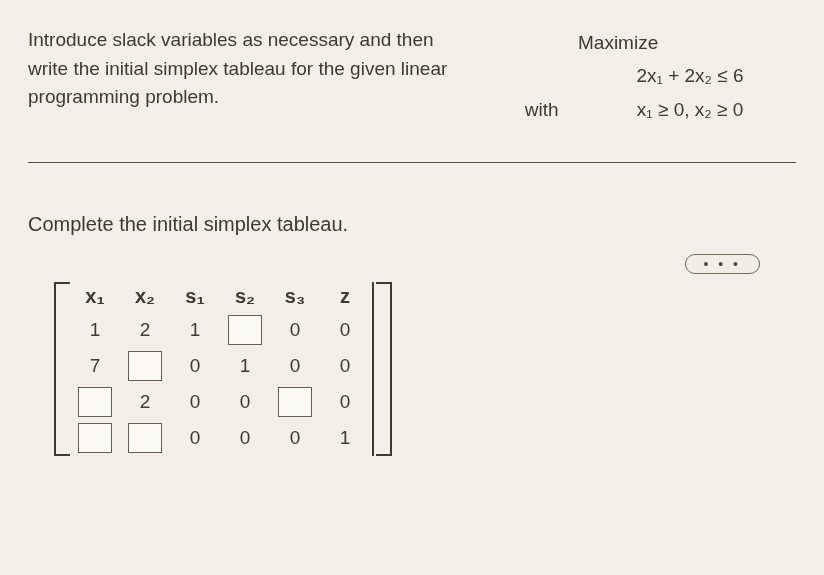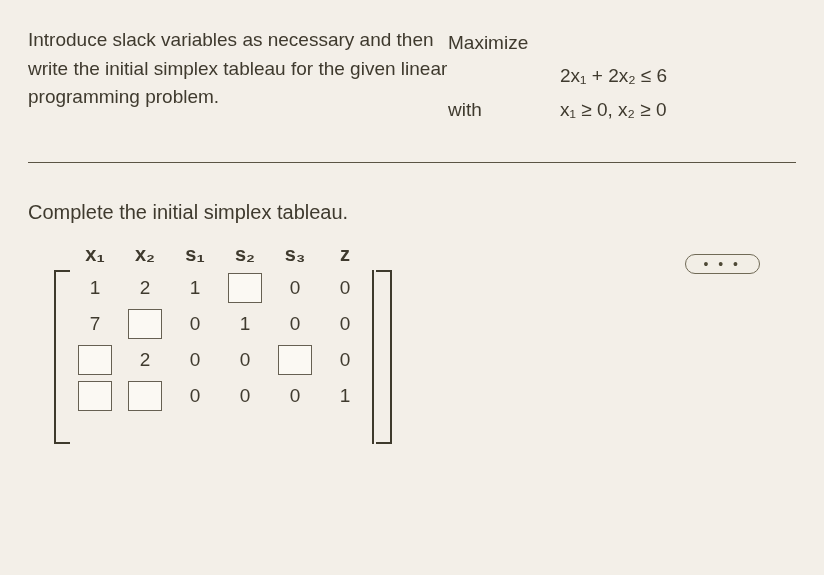--- a/index.html
+++ b/index.html
@@ -6,51 +6,51 @@
     body {
       font-family: Arial, Helvetica, sans-serif;
       background: #f3efe8;
       width: 824px;
       height: 575px;
       padding: 26px 28px;
       color: #3f3a2e;
       position: relative;
       overflow: hidden;
     }
-    .top { display: flex; }
+    .top { display: flex; gap: 24px; }
     .intro { flex: 0 0 420px; font-size: 19px; line-height: 1.5; }
     .problem { flex: 1; font-size: 19px; line-height: 1.75; }
-    .problem .line { display: flex; align-items: baseline; }
+    .problem .line { display: flex; align-items: baseline; justify-content: center; }
     .problem .lbl { width: 112px; flex-shrink: 0; }
     .problem .eq { white-space: nowrap; }
     hr.divider {
       margin-top: 36px;
       border: none;
       border-top: 1px solid #5a5444;
     }
     .dots-badge {
       position: absolute;
       right: 64px;
       top: 254px;
       border: 1px solid #706a56;
       border-radius: 12px;
       padding: 1px 18px;
       background: #f2eee6;
       color: #4e4936;
       font-size: 14px;
       letter-spacing: 3px;
     }
     .prompt {
-      margin-top: 38px;
+      margin-top: 50px;
       font-size: 20px;
     }
     .tableau {
       margin-top: 16px;
       display: flex;
-      align-items: flex-start;
+      align-items: flex-end;
       gap: 0;
       padding-left: 26px;
     }
     .bracket { width: 16px; height: 174px; position: relative; margin-top: 30px; }
     .bL::before, .bL::after, .bR::before, .bR::after { content:""; position:absolute; background:#3e3a2c; }
     .bL { border-left: 2px solid #3e3a2c; }
     .bL::before { top:0; left:0; width:14px; height:2px; }
     .bL::after { bottom:0; left:0; width:14px; height:2px; }
     .bR { border-right: 2px solid #3e3a2c; }
     .bR::before { top:0; right:0; width:14px; height:2px; }

